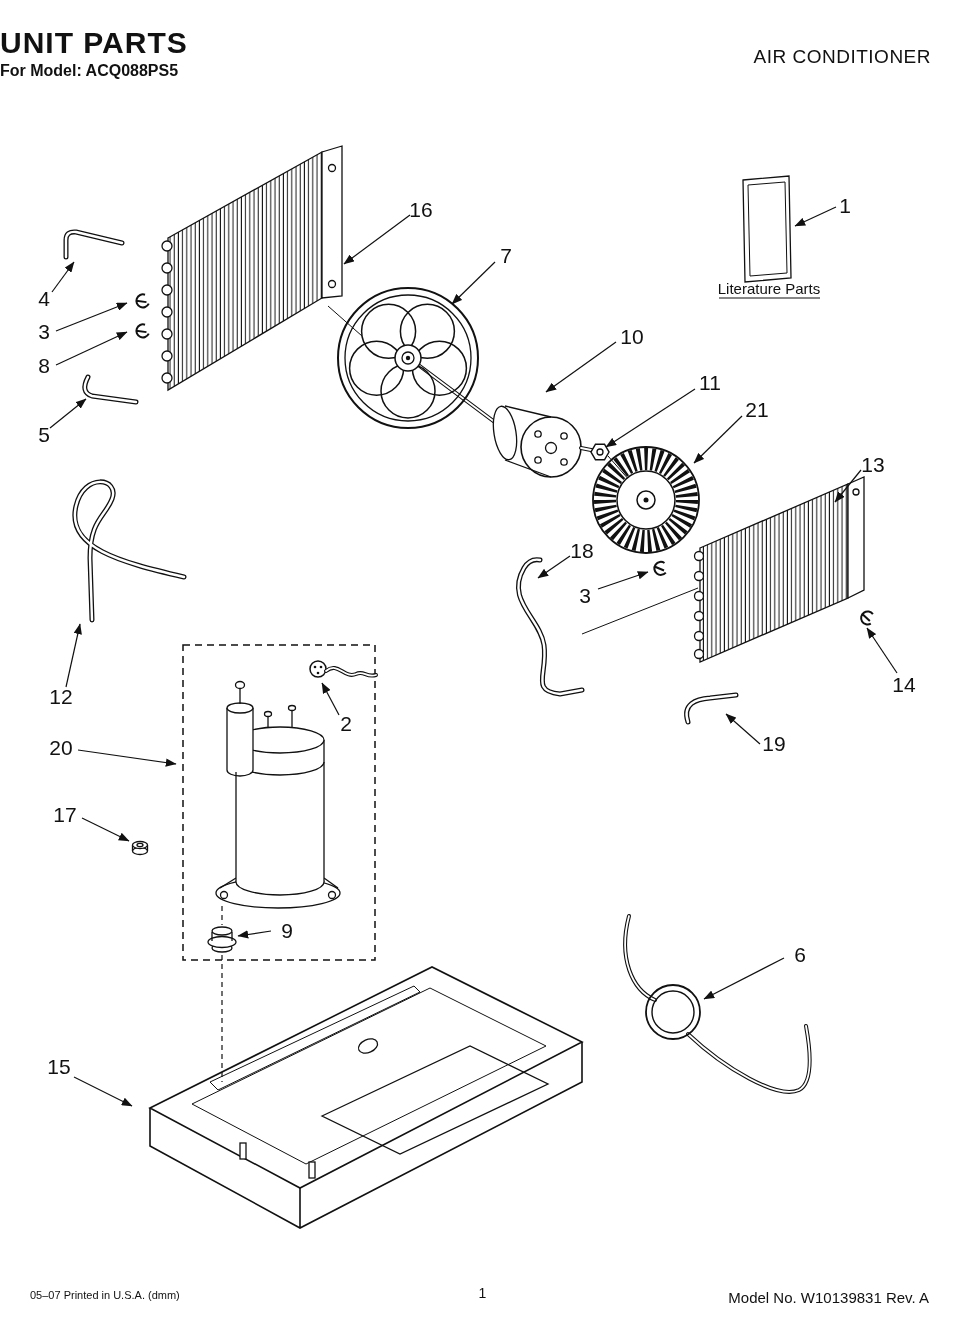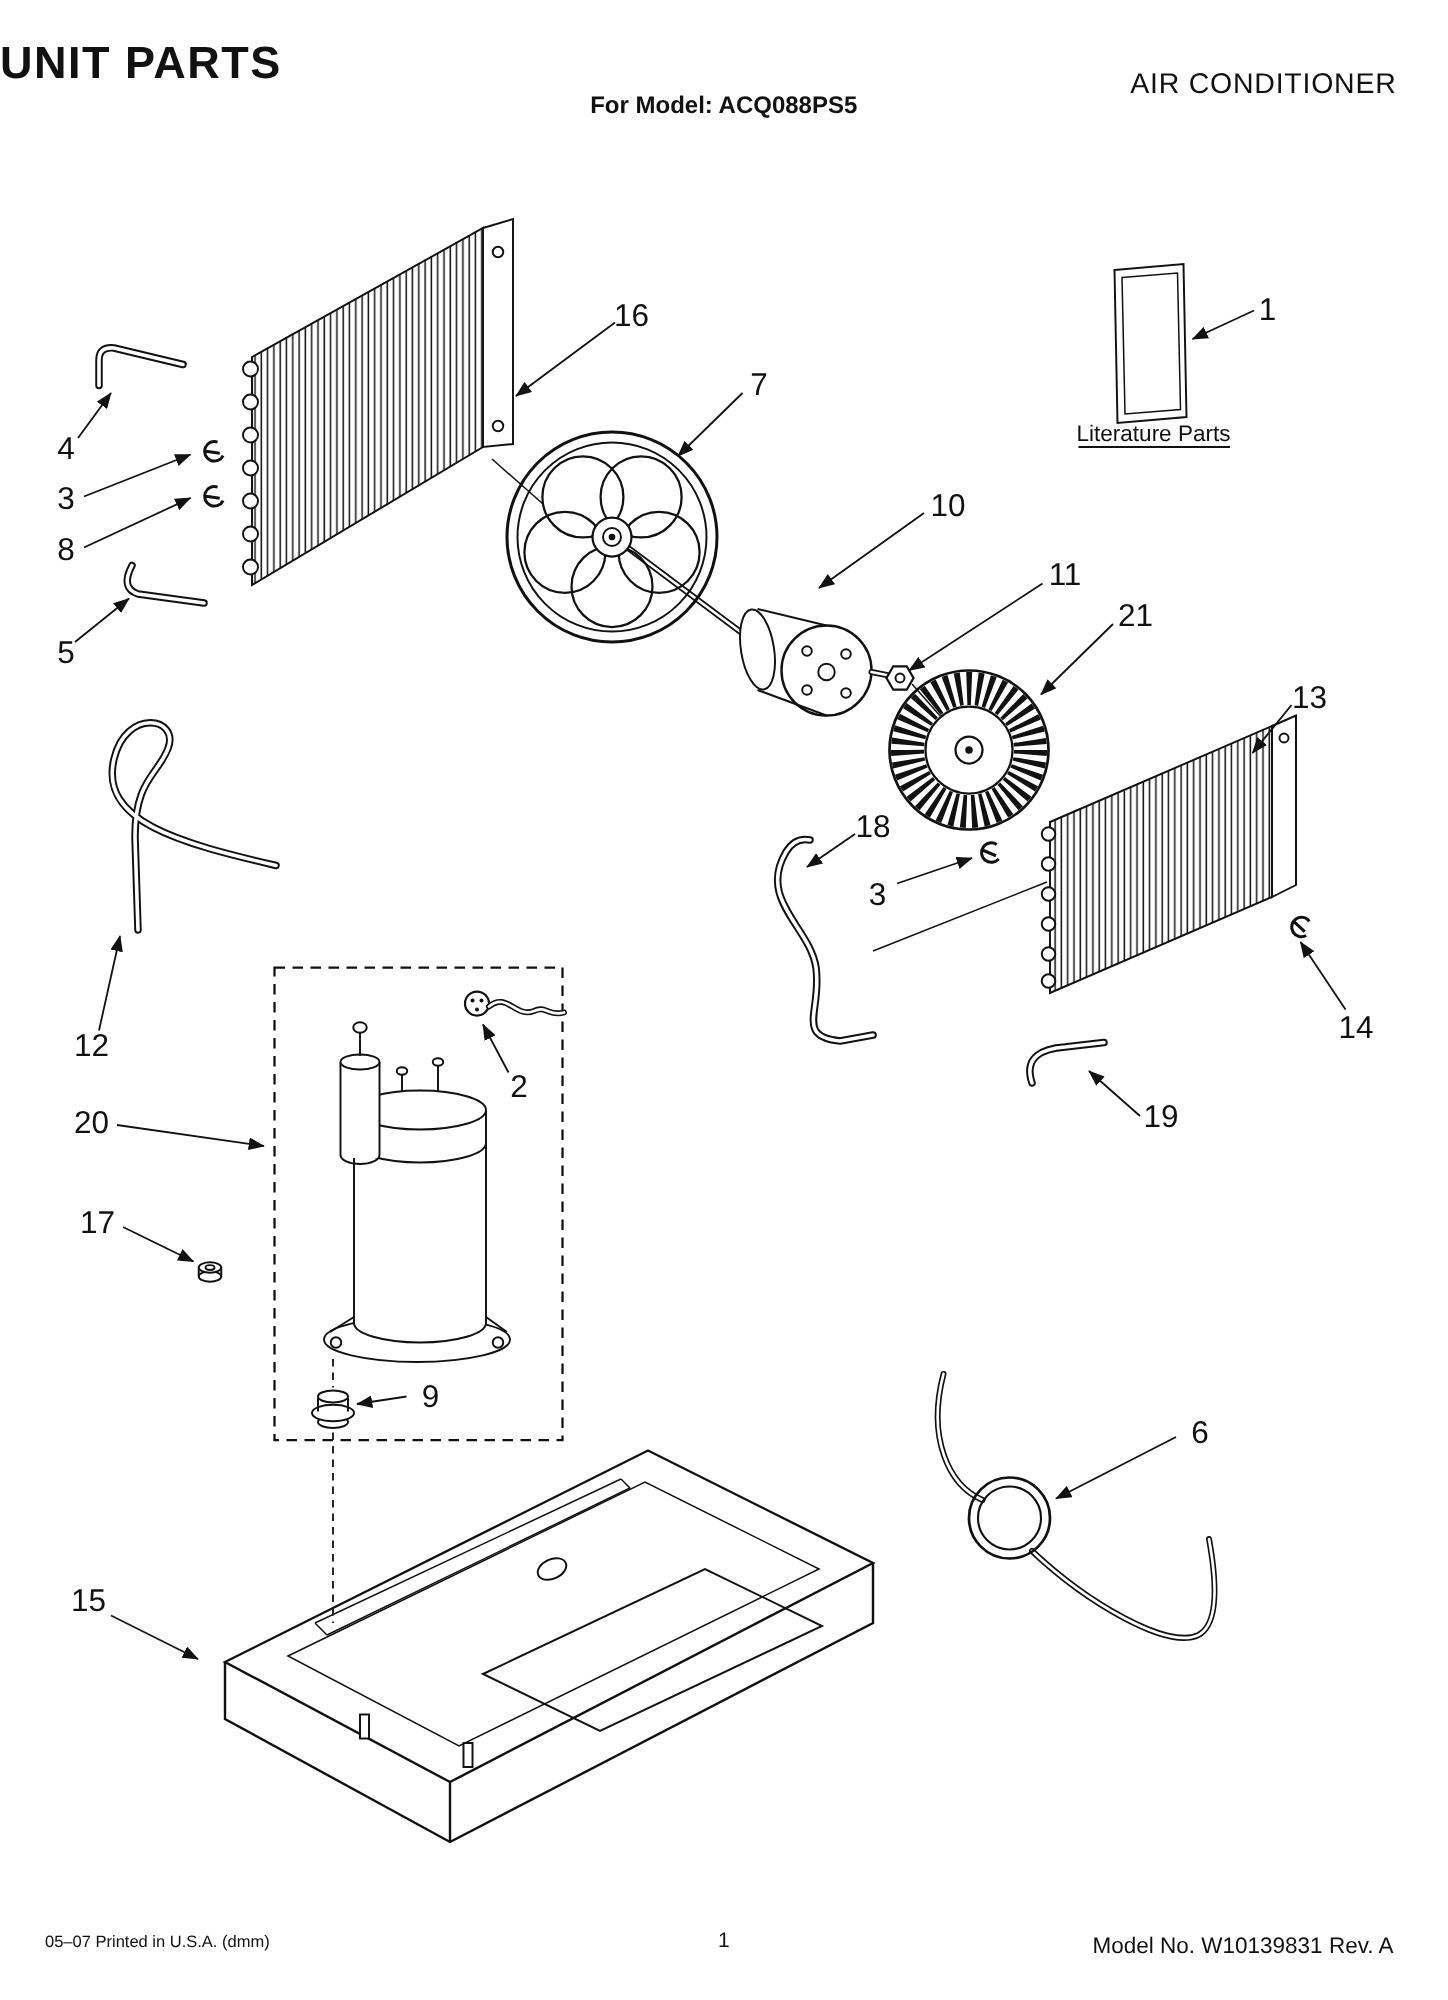--- a/index.html
+++ b/index.html
@@ -1,21 +1,21 @@
 <!DOCTYPE html>
 <html><head>
 <meta charset="utf-8">
 <style>
   *{margin:0;padding:0;box-sizing:border-box}
   html,body{background:#fff}
   body{font-family:"Liberation Sans",sans-serif;color:#111}
   .page{position:relative;width:965px;height:1333px;background:#fff;margin:0 auto;overflow:hidden}
   .abs{position:absolute}
   .title{top:26px;left:0;width:100%;text-align:left;font-size:30px;font-weight:bold;letter-spacing:1px}
-  .subtitle{top:62px;left:0;width:100%;text-align:center;font-size:16px;font-weight:bold}
+  .subtitle{top:62px;left:0;width:100%;text-align:left;font-size:16px;font-weight:bold}
   .category{top:46px;right:34px;font-size:19px;letter-spacing:.5px}
   .logo{top:18px;left:26px;width:190px;height:104px}
   .art{position:absolute;left:0;top:0;width:965px;height:1333px}
   .footer-left{top:1289px;left:30px;font-size:11px}
   .footer-page{top:1285px;left:0;width:100%;text-align:center;font-size:14px}
   .footer-right{top:1289px;right:36px;font-size:15px}
   .k{fill:none;stroke:#111;stroke-width:1.3px}
   .kw{fill:#fff;stroke:#111;stroke-width:1.3px}
   .thin{fill:none;stroke:#111;stroke-width:1px}
   .tO{fill:none;stroke:#111;stroke-width:5px;stroke-linecap:round;stroke-linejoin:round}

